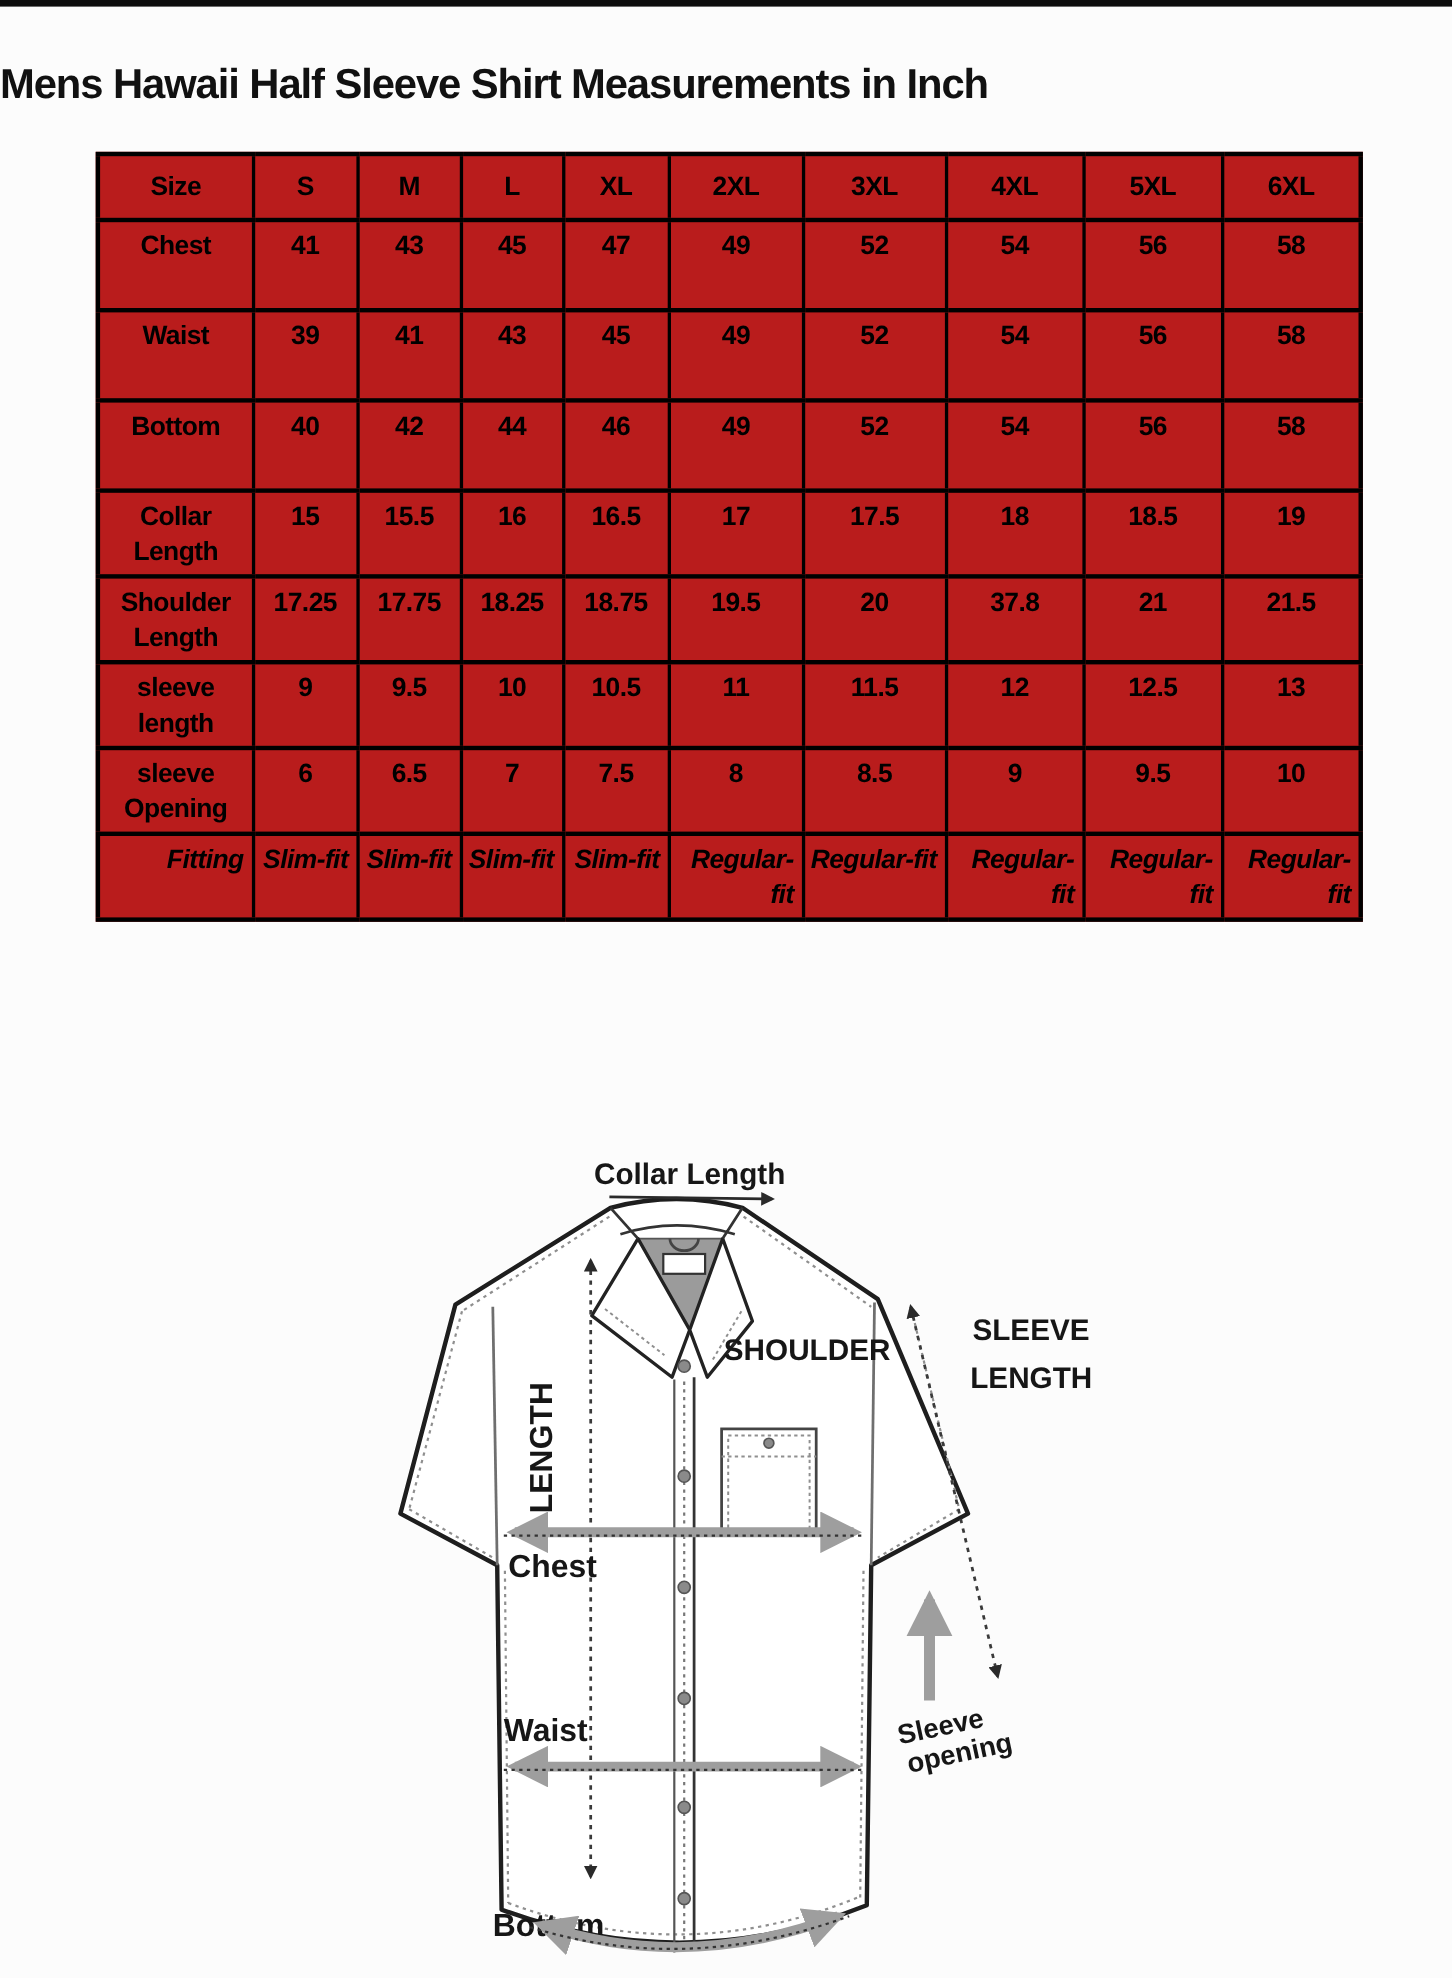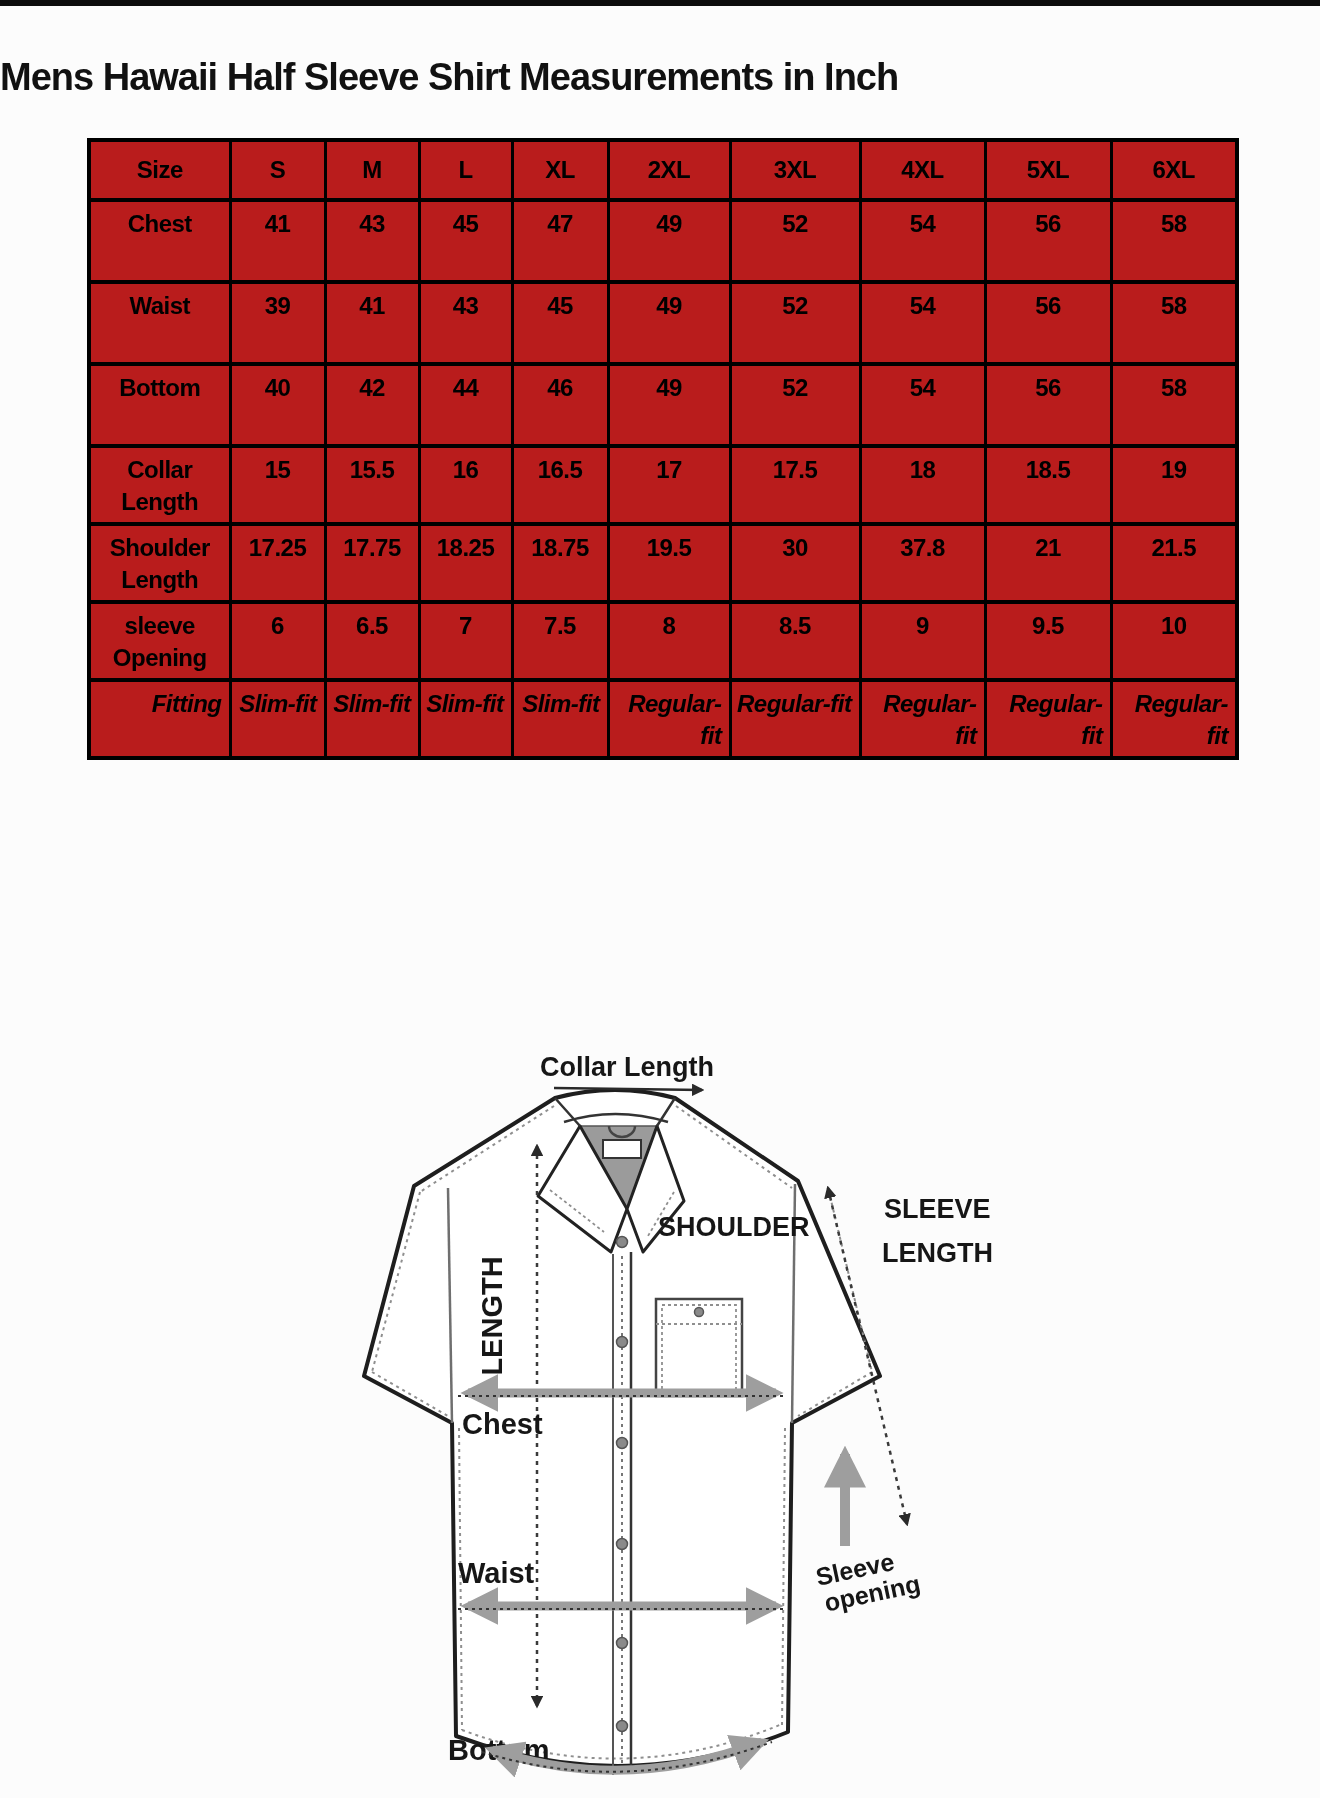--- a/index.html
+++ b/index.html
@@ -120,24 +120,36 @@
         <td>18.5</td>
         <td>19</td>
       </tr>
       <tr class="data-row">
         <th scope="row">Shoulder Length</th>
         <td>17.25</td>
         <td>17.75</td>
         <td>18.25</td>
         <td>18.75</td>
         <td>19.5</td>
-        <td>30</td>
+        <td>20</td>
         <td>37.8</td>
         <td>21</td>
         <td>21.5</td>
+      </tr>
+      <tr class="data-row">
+        <th scope="row">sleeve length</th>
+        <td>9</td>
+        <td>9.5</td>
+        <td>10</td>
+        <td>10.5</td>
+        <td>11</td>
+        <td>11.5</td>
+        <td>12</td>
+        <td>12.5</td>
+        <td>13</td>
       </tr>
       <tr class="data-row">
         <th scope="row">sleeve Opening</th>
         <td>6</td>
         <td>6.5</td>
         <td>7</td>
         <td>7.5</td>
         <td>8</td>
         <td>8.5</td>
         <td>9</td>

